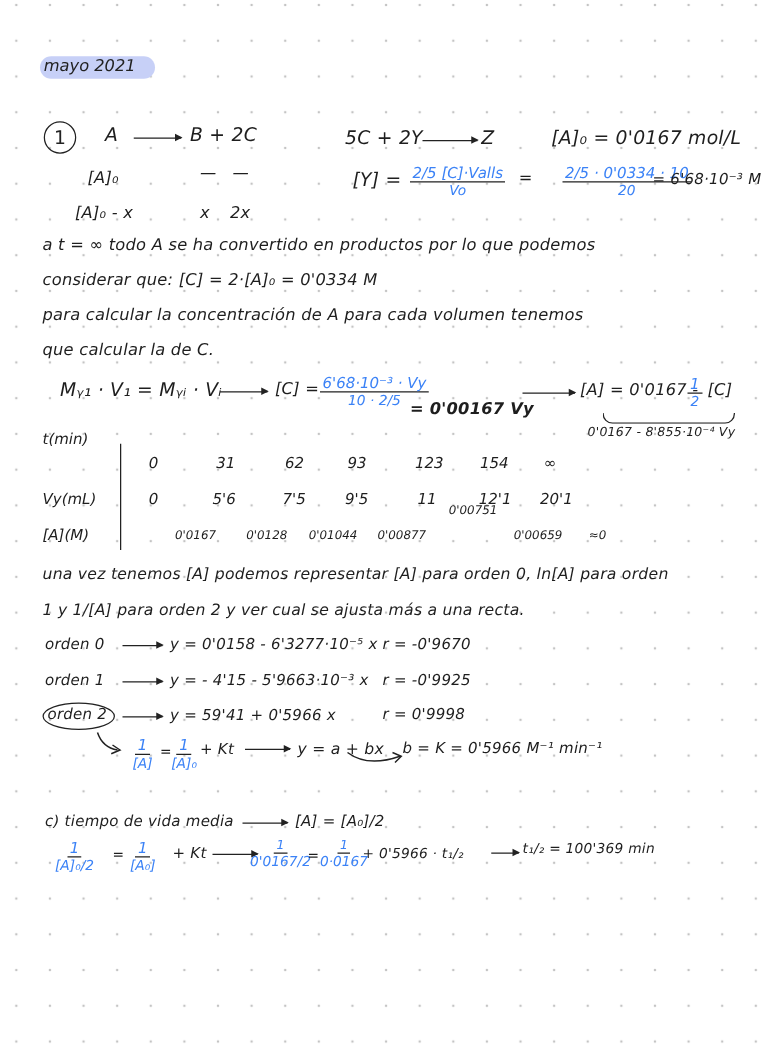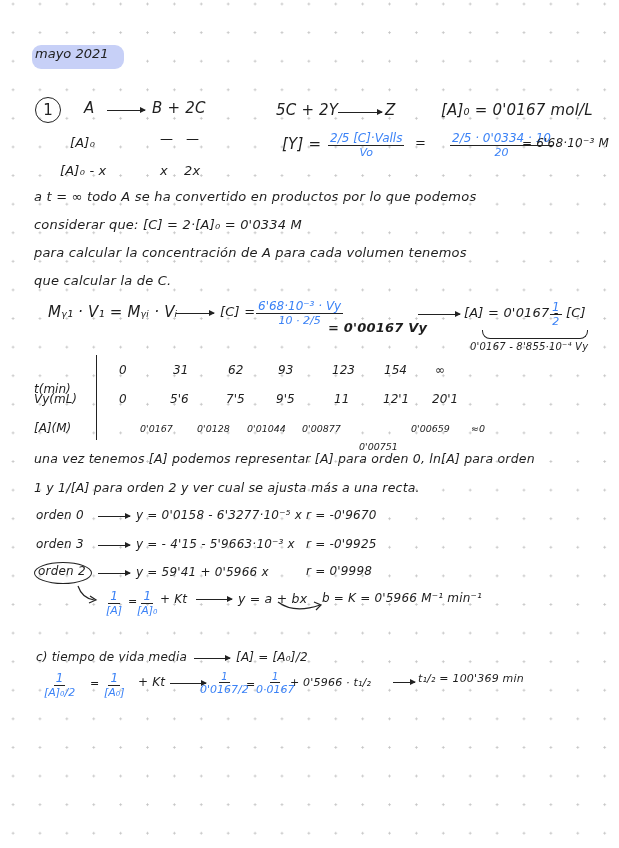--- a/index.html
+++ b/index.html
@@ -9,21 +9,21 @@
     background-image: radial-gradient(circle, #c4c4c4 0.9px, transparent 1.3px);
     background-size: 26.9px 28.6px;
     background-position: 26.5px 18.3px;
     font-family: "DejaVu Sans", sans-serif;
     color: #222;
   }
   .hw { position: absolute; white-space: nowrap; font-size: 13px; color: #1e1e1e; letter-spacing: 0.2px; font-style: italic; }
   .lg { font-size: 15px; }
   .sm { font-size: 10px; }
   .date-tag {
-    position: absolute; left: 32px; top: 45px; width: 92px; height: 24px;
+    position: absolute; left: 32px; top: 45px; width: 92px; height: 18px;
     background: #c7d0f7; border-radius: 9px;
   }
   .date-tag span { position: absolute; left: 3px; top: 1px; font-size: 13px; font-style: italic; color: #222; }
   .circle-num {
     position: absolute; left: 35px; top: 97px; width: 24px; height: 24px;
     border: 1.3px solid #222; border-radius: 50%; text-align: center; line-height: 24px; font-size: 15px;
   }
   .frac { position: absolute; display: inline-flex; flex-direction: column; align-items: center; font-style: italic; font-size: 12px; color: #3b82f6; }
   .frac .num { border-bottom: 1px solid #222; padding: 0 2px; white-space: nowrap; }
   .frac .den { white-space: nowrap; font-size: 11px; }
@@ -92,21 +92,21 @@
 <div class="hw" style="left:464px; top:305px;">[A] = 0'0167 -</div>
 <div class="frac" style="left:550px; top:300px;">
   <span class="num">1</span>
   <span class="den">2</span>
 </div>
 <div class="hw" style="left:566px; top:305px;">[C]</div>
 <div class="brace"></div>
 <div class="hw sm" style="left:470px; top:341px;">0'0167 - 8'855·10⁻⁴ Vy</div>
 
 <div class="table-divider"></div>
-<div class="tcell" style="left:34px; top:382px;">t(min)</div>
+<div class="tcell" style="left:34px; top:344px;">t(min)</div>
 <div class="tcell" style="left:34px; top:392px;">Vy(mL)</div>
 <div class="tcell" style="left:34px; top:421px;">[A](M)</div>
 
 <div class="tcell" style="left:119px; top:363px;">0</div>
 <div class="tcell" style="left:173px; top:363px;">31</div>
 <div class="tcell" style="left:228px; top:363px;">62</div>
 <div class="tcell" style="left:278px; top:363px;">93</div>
 <div class="tcell" style="left:332px; top:363px;">123</div>
 <div class="tcell" style="left:384px; top:363px;">154</div>
 <div class="tcell" style="left:435px; top:363px;">∞</div>
@@ -116,33 +116,33 @@
 <div class="tcell" style="left:226px; top:392px;">7'5</div>
 <div class="tcell" style="left:276px; top:392px;">9'5</div>
 <div class="tcell" style="left:334px; top:392px;">11</div>
 <div class="tcell" style="left:383px; top:392px;">12'1</div>
 <div class="tcell" style="left:432px; top:392px;">20'1</div>
 
 <div class="tcell small" style="left:101px; top:423px;">0'0167</div>
 <div class="tcell small" style="left:158px; top:423px;">0'0128</div>
 <div class="tcell small" style="left:208px; top:423px;text-align:right;">0'01044</div>
 <div class="tcell small" style="left:263px; top:423px;">0'00877</div>
-<div class="tcell small" style="left:320px; top:441px;font-style:italic;">0'00751</div>
+<div class="tcell small" style="left:320px; top:403px;font-style:italic;">0'00751</div>
 <div class="tcell small" style="left:372px; top:423px;">0'00659</div>
 <div class="tcell small" style="left:432px; top:423px;">≈0</div>
 
 <div class="hw" style="left:34px; top:451px; font-size:12.5px;">una vez tenemos [A] podemos representar [A] para orden 0, ln[A] para orden</div>
 <div class="hw" style="left:34px; top:480px; font-size:12.5px;">1 y 1/[A] para orden 2 y ver cual se ajusta más a una recta.</div>
 
 <div class="hw" style="left:36px; top:508px; font-size:12px;">orden 0</div>
 <div class="arrow" style="left:98px; top:516px; width:32px;"></div>
 <div class="hw" style="left:136px; top:508px; font-size:12px;">y = 0'0158 - 6'3277·10⁻⁵ x</div>
 <div class="hw" style="left:306px; top:508px; font-size:12px;">r = -0'9670</div>
 
-<div class="hw" style="left:36px; top:537px; font-size:12px;">orden 3</div>
+<div class="hw" style="left:36px; top:537px; font-size:12px;">orden 1</div>
 <div class="arrow" style="left:98px; top:545px; width:32px;"></div>
 <div class="hw" style="left:136px; top:537px; font-size:12px;">y = - 4'15 - 5'9663·10⁻³ x</div>
 <div class="hw" style="left:306px; top:537px; font-size:12px;">r = -0'9925</div>
 
 <div class="oval"></div>
 <div class="hw" style="left:38px; top:564px; font-size:12px;">orden 2</div>
 <div class="arrow" style="left:98px; top:573px; width:32px;"></div>
 <div class="hw" style="left:136px; top:565px; font-size:12px;">y = 59'41 + 0'5966 x</div>
 <div class="hw" style="left:306px; top:564px; font-size:12px;">r = 0'9998</div>
 

